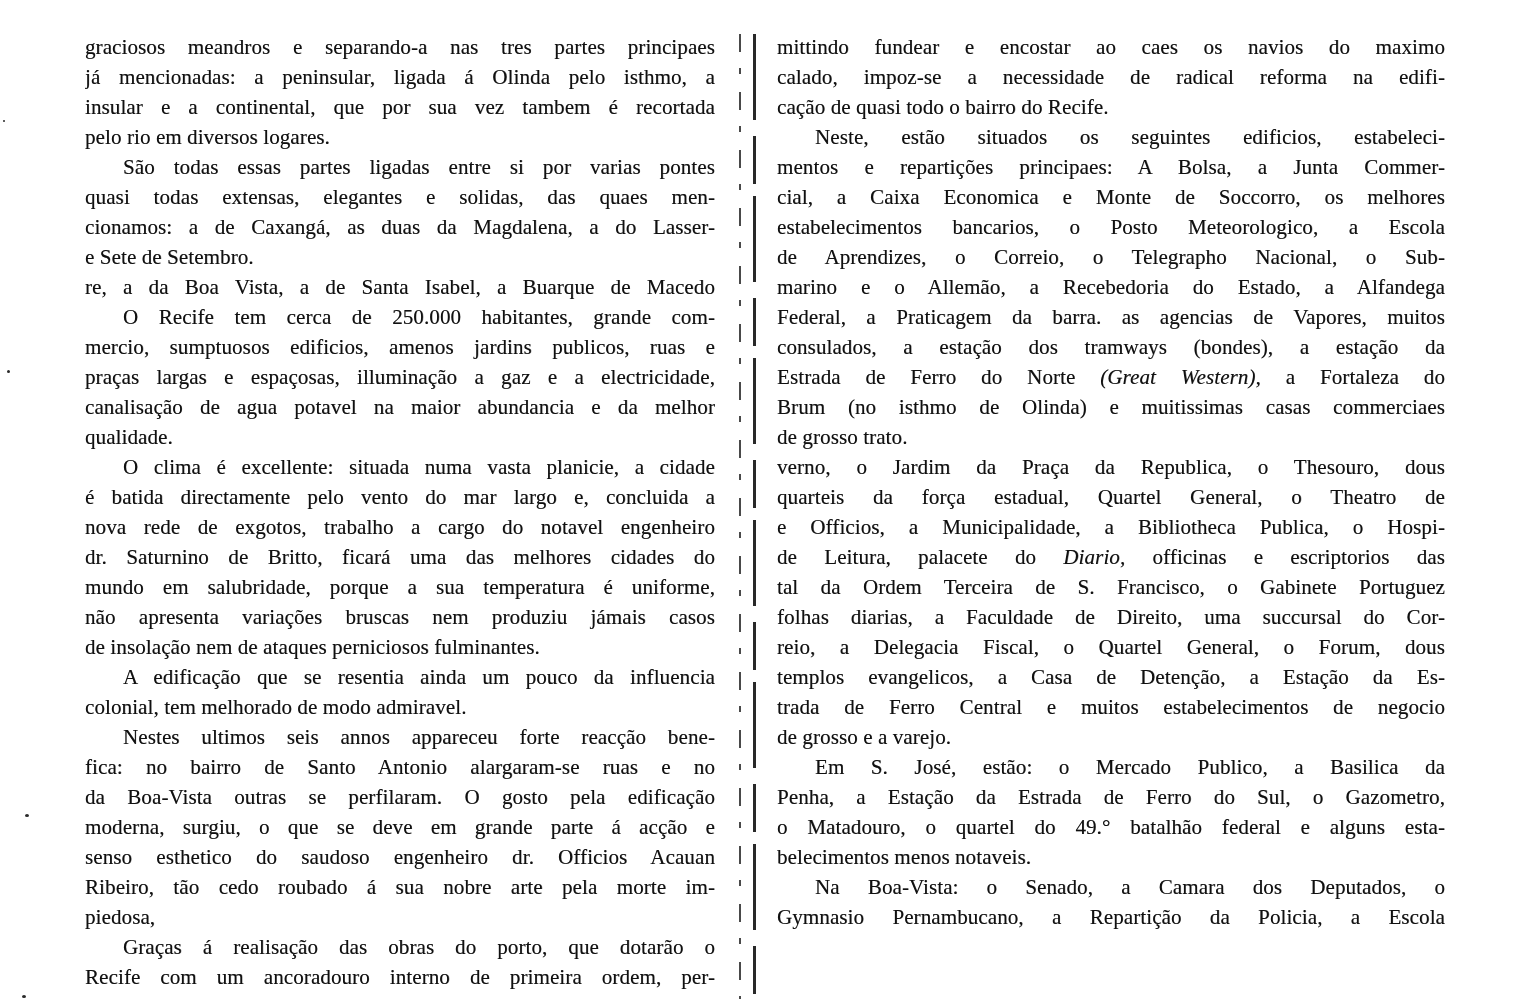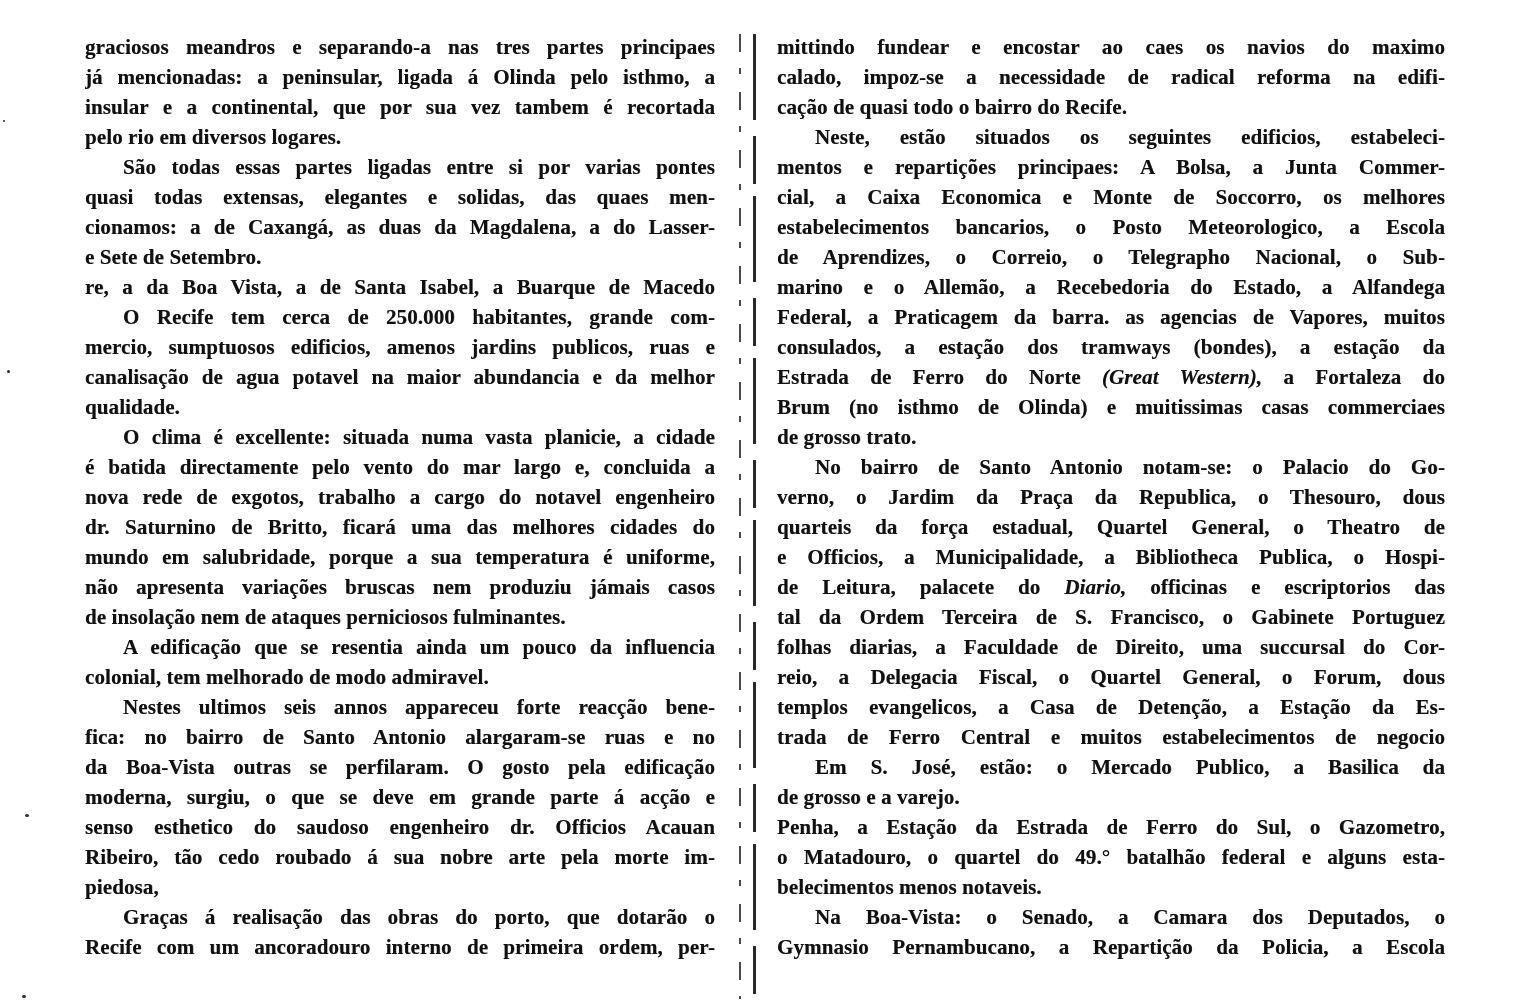--- a/index.html
+++ b/index.html
@@ -4,21 +4,21 @@
 <style>
   html,body{margin:0;padding:0;}
   body{
     width:1525px;height:1005px;
     background:#ffffff;
     font-family:"Liberation Serif","DejaVu Serif",serif;
     color:#101010;
     position:relative;
     overflow:hidden;
   }
-  .page{position:absolute;inset:0;background:#ffffff;font-weight:bold;}
+  .page{position:absolute;inset:0;background:#ffffff;}
   .col{
     position:absolute;
     top:32px;
     font-size:21px;
     line-height:30px;
     letter-spacing:0.1px;
     text-rendering:optimizeLegibility;
   }
   .col-left{left:85px;width:630px;}
   .col-right{left:777px;width:668px;}
@@ -78,20 +78,21 @@
       <div class="line">já mencionadas: a peninsular, ligada á Olinda pelo isthmo, a</div>
       <div class="line">insular e a continental, que por sua vez tambem é recortada</div>
       <div class="line para-end">pelo rio em diversos logares.</div>
       <div class="line indent">São todas essas partes ligadas entre si por varias pontes</div>
       <div class="line">quasi todas extensas, elegantes e solidas, das quaes men-</div>
       <div class="line">cionamos: a de Caxangá, as duas da Magdalena, a do Lasser-</div>
       <div class="line para-end">e Sete de Setembro.</div>
       <div class="line">re, a da Boa Vista, a de Santa Isabel, a Buarque de Macedo</div>
       <div class="line indent">O Recife tem cerca de 250.000 habitantes, grande com-</div>
       <div class="line">mercio, sumptuosos edificios, amenos jardins publicos, ruas e</div>
+      <div class="line">praças largas e espaçosas, illuminação a gaz e a electricidade,</div>
       <div class="line">canalisação de agua potavel na maior abundancia e da melhor</div>
       <div class="line para-end">qualidade.</div>
       <div class="line indent">O clima é excellente: situada numa vasta planicie, a cidade</div>
       <div class="line">é batida directamente pelo vento do mar largo e, concluida a</div>
       <div class="line">nova rede de exgotos, trabalho a cargo do notavel engenheiro</div>
       <div class="line">dr. Saturnino de Britto, ficará uma das melhores cidades do</div>
       <div class="line">mundo em salubridade, porque a sua temperatura é uniforme,</div>
       <div class="line">não apresenta variações bruscas nem produziu jámais casos</div>
       <div class="line para-end">de insolação nem de ataques perniciosos fulminantes.</div>
       <div class="line indent">A edificação que se resentia ainda um pouco da influencia</div>
@@ -118,32 +119,31 @@
       <div class="line">mentos e repartições principaes: A Bolsa, a Junta Commer-</div>
       <div class="line">cial, a Caixa Economica e Monte de Soccorro, os melhores</div>
       <div class="line">estabelecimentos bancarios, o Posto Meteorologico, a Escola</div>
       <div class="line">de Aprendizes, o Correio, o Telegrapho Nacional, o Sub-</div>
       <div class="line">marino e o Allemão, a Recebedoria do Estado, a Alfandega</div>
       <div class="line">Federal, a Praticagem da barra. as agencias de Vapores, muitos</div>
       <div class="line">consulados, a estação dos tramways (bondes), a estação da</div>
       <div class="line"><span>Estrada de Ferro do Norte </span><i>(Great Western),</i><span> a Fortaleza do</span></div>
       <div class="line">Brum (no isthmo de Olinda) e muitissimas casas commerciaes</div>
       <div class="line para-end">de grosso trato.</div>
-      <div class="line indent">No bairro de Santo Antonio notam-se: o Palacio do Go-</div>
       <div class="line">verno, o Jardim da Praça da Republica, o Thesouro, dous</div>
       <div class="line">quarteis da força estadual, Quartel General, o Theatro de</div>
       <div class="line">e Officios, a Municipalidade, a Bibliotheca Publica, o Hospi-</div>
       <div class="line"><span>de Leitura, palacete do </span><i>Diario,</i><span> officinas e escriptorios das</span></div>
       <div class="line">tal da Ordem Terceira de S. Francisco, o Gabinete Portuguez</div>
       <div class="line">folhas diarias, a Faculdade de Direito, uma succursal do Cor-</div>
       <div class="line">reio, a Delegacia Fiscal, o Quartel General, o Forum, dous</div>
       <div class="line">templos evangelicos, a Casa de Detenção, a Estação da Es-</div>
       <div class="line">trada de Ferro Central e muitos estabelecimentos de negocio</div>
+      <div class="line para-end">de grosso e a varejo.</div>
       <div class="line indent">Em S. José, estão: o Mercado Publico, a Basilica da</div>
-      <div class="line para-end">de grosso e a varejo.</div>
       <div class="line">Penha, a Estação da Estrada de Ferro do Sul, o Gazometro,</div>
       <div class="line">o Matadouro, o quartel do 49.° batalhão federal e alguns esta-</div>
       <div class="line para-end">belecimentos menos notaveis.</div>
       <div class="line indent">Na Boa-Vista: o Senado, a Camara dos Deputados, o</div>
       <div class="line">Gymnasio Pernambucano, a Repartição da Policia, a Escola</div>
     </div>
 
   <div class="speck speck-1"></div>
   <div class="speck speck-2"></div>
   <div class="speck speck-3"></div>

